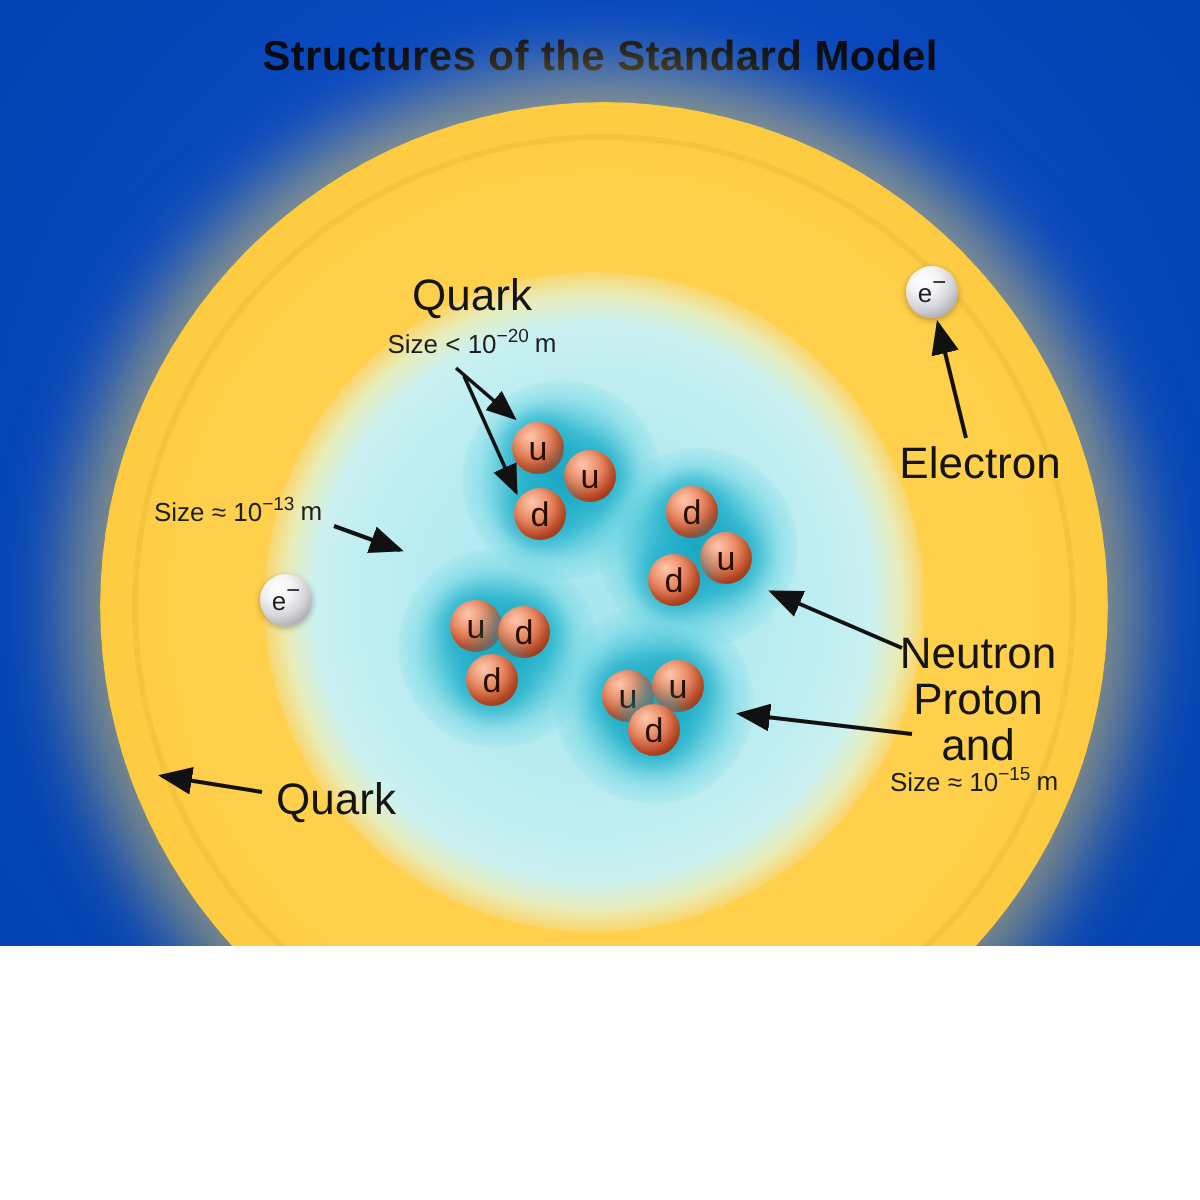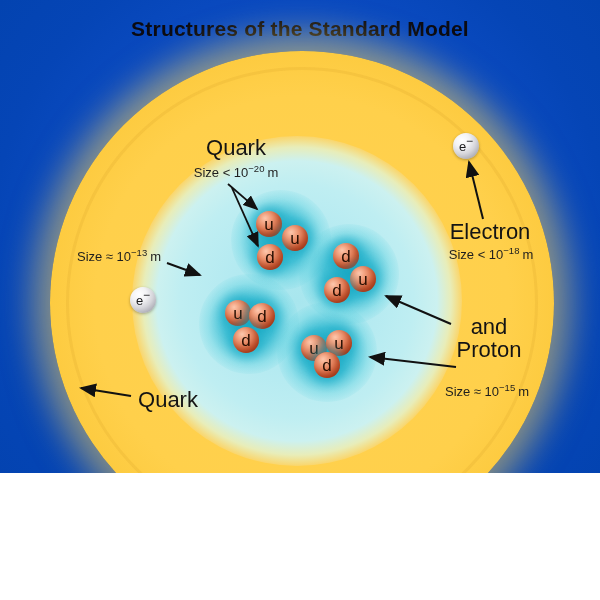--- a/index.html
+++ b/index.html
@@ -142,27 +142,25 @@
     <div class="label-size"><span>Size &lt; 10</span><sup class="exp">−20</sup><span class="unit">m</span></div>
   </div>
 
   <div class="anno" style="left:119px;top:247px">
     <div class="label-size"><span>Size ≈ 10</span><sup class="exp">−13</sup><span class="unit">m</span></div>
   </div>
 
   <div class="anno" style="left:490px;top:220px">
     <div class="label-name">Electron</div>
   </div>
-  <div class="anno" style="left:491px;top:245px">
-    <div class="label-size"><span>Size &lt; 10</span><sup class="exp">−18</sup><span class="unit">m</span></div>
-  </div>
 
   <div class="anno" style="left:489px;top:315px">
+    <div class="label-name">Neutron</div>
+    <div class="label-name">Proton</div>
     <div class="label-name">and</div>
-    <div class="label-name">Proton</div>
   </div>
   <div class="anno" style="left:487px;top:382px">
     <div class="label-size"><span>Size ≈ 10</span><sup class="exp">−15</sup><span class="unit">m</span></div>
   </div>
 
   <div class="anno" style="left:168px;top:388px">
     <div class="label-name">Quark</div>
   </div>
 
 </div>

